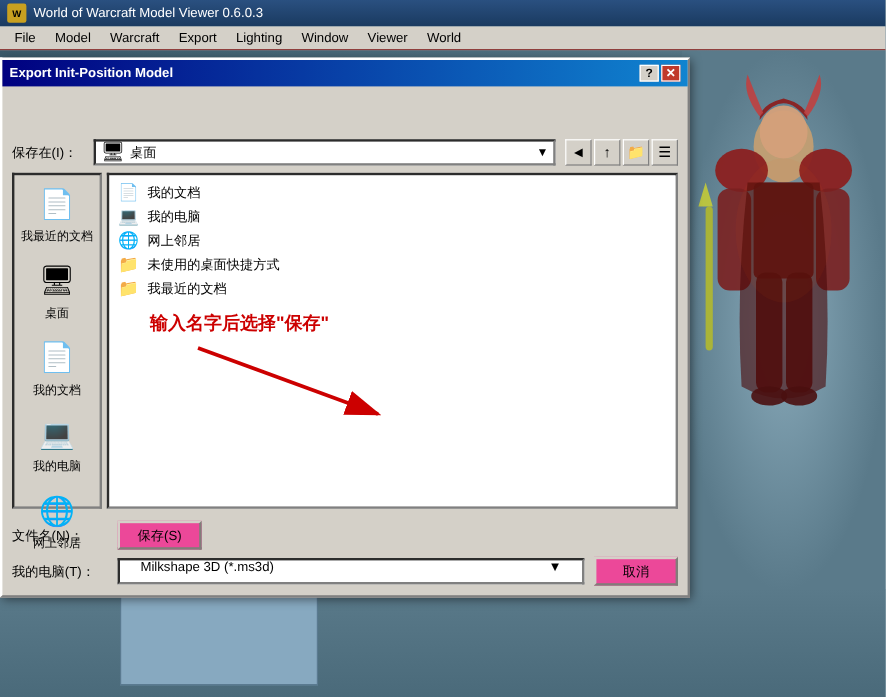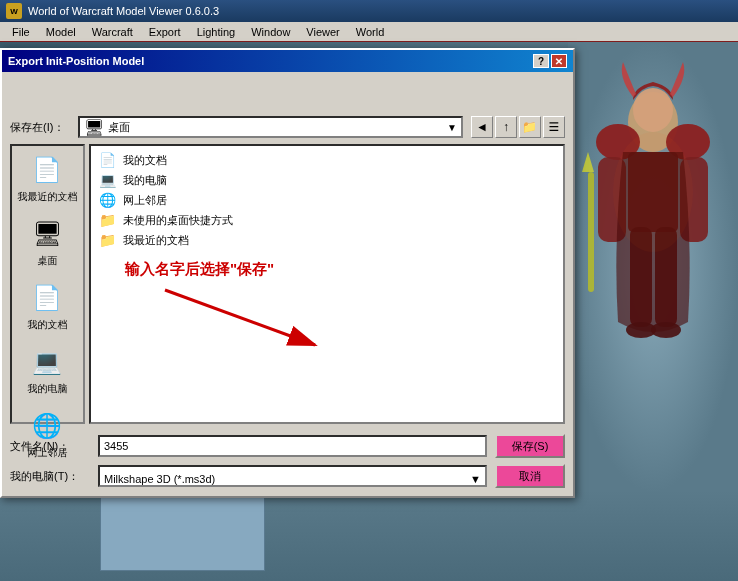--- a/index.html
+++ b/index.html
@@ -251,22 +251,22 @@
       background: #fff;
       font-size: 11px;
       padding: 0 4px;
     }
     .filetype-dropdown {
       flex: 1;
       height: 22px;
       border: 2px inset #808080;
       background: #fff;
       display: flex;
-      align-items: flex-end;
-      padding: 0 4px;
+      align-items: flex-start;
+      padding: 0 17px;
       font-size: 11px;
     }
     .action-btns {
       display: flex;
       flex-direction: column;
       gap: 4px;
     }
     .action-btn {
       width: 70px;
       height: 24px;
@@ -467,21 +467,20 @@
             </svg>
           </div>
 
         </div>
       </div>
 
       <div class="bottom-rows">
 
         <div class="bottom-row">
           <span class="bottom-label">文件名(N)：</span>
-          <input class="filename-input" type="text" value="3455" style="">
           <div class="action-btns">
             <button class="action-btn">保存(S)</button>
           </div>
         </div>
 
         <div class="bottom-row">
           <span class="bottom-label">我的电脑(T)：</span>
           <div class="filetype-dropdown">
             <span>Milkshape 3D (*.ms3d)</span>
             <span style="margin-left:auto;">▼</span>

